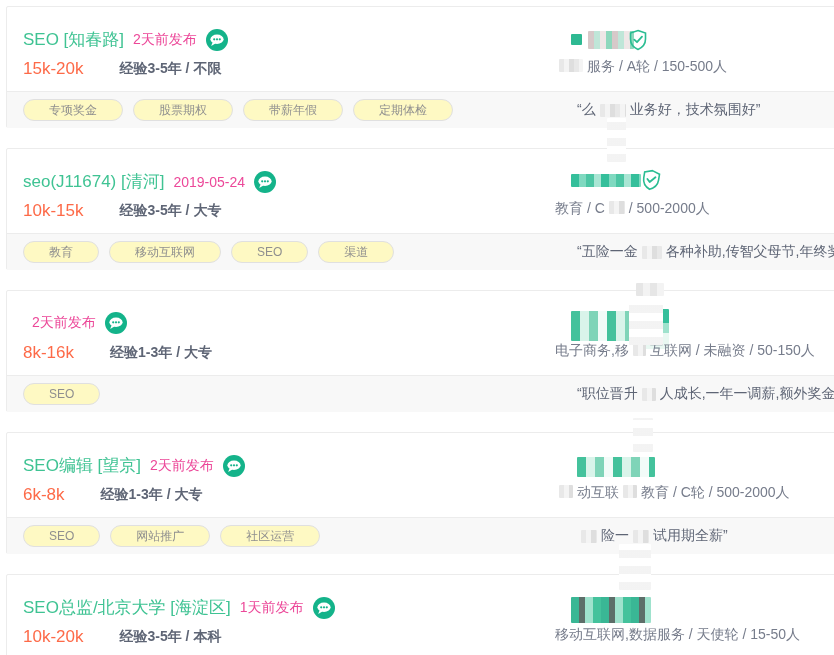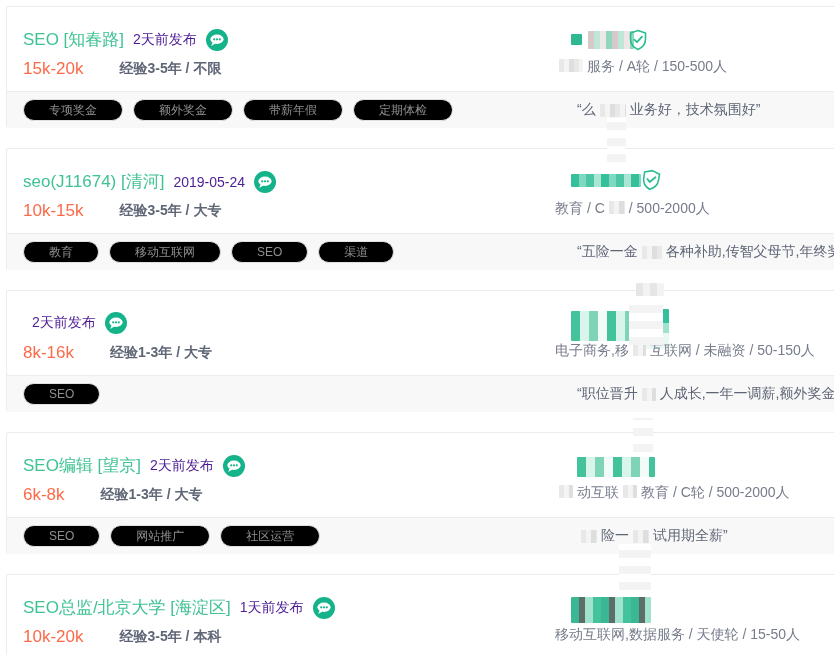--- a/index.html
+++ b/index.html
@@ -6,34 +6,34 @@
   html,body { width:834px; height:655px; overflow:hidden; background:#fff;
     font-family:"Liberation Sans","DejaVu Sans",sans-serif; }
   .page { position:relative; width:834px; height:655px; padding:6px 0 0 6px; }
 
   
   .card { position:relative; width:1150px; height:122px; margin-bottom:20px;
     border:1px solid #ececec; border-radius:2px; background:#fff; }
   .card-main { position:relative; height:84px; }
   .row-title { position:absolute; left:16px; top:21px; display:flex; align-items:center; }
   .job-title { font-size:17px; color:#3fc393; cursor:pointer; }
-  .post-date { font-size:14px; color:#4c1d95; margin-left:9px; }
+  .post-date { font-size:14px; color:#ec4899; margin-left:9px; }
   .chat-icon { width:22px; height:22px; margin-left:9px; cursor:pointer; flex:0 0 auto; }
   .row-salary { position:absolute; left:16px; top:52px; display:flex; align-items:center; }
   .salary { font-size:17px; color:#fd6a48; }
   .requirement { font-size:14px; color:#5e6575; margin-left:36px;font-weight:bold; }
 
   .company-info { position:absolute; left:548px; top:51px; font-size:14px;
     color:#767c8b; white-space:nowrap; }
 
   .card-strip { position:relative; height:37px; background:#f8f8f8;
     border-top:1px solid #ececec; }
   .tags { position:absolute; left:16px; top:0; height:100%; display:flex;
     align-items:center; gap:10px; }
-  .tag { font-size:12px; color:#8f8f8f; background:#000000; border:1px solid #e0e0e0;
+  .tag { font-size:12px; color:#8f8f8f; background:#fef9c3; border:1px solid #e0e0e0;
     border-radius:11px; padding:4px 25px; line-height:1; white-space:nowrap; }
   .quote { position:absolute; left:570px; top:0; height:100%; display:flex;
     align-items:center; font-size:14px; color:#5e6575; white-space:nowrap; }
 
   
   .mosaic { position:absolute; border-radius:1px; }
   .pat-mixed { background-color:#d9cfcf; background-image:
     repeating-linear-gradient(90deg,#d7c9c9 0 6px,#bfe6d8 6px 12px,#efe7e7 12px 18px,#8fd8bd 18px 24px),
     repeating-linear-gradient(0deg,rgba(255,255,255,0) 0 6px,rgba(255,255,255,.5) 6px 12px); }
   .pat-teal { background-color:#49c5a2; background-image:
@@ -108,21 +108,21 @@
       <span class="mosaic pat-mixed mz-c1-name"></span>
       <svg class="shield-icon sh-c1" viewBox="0 0 20 22">
         <path d="M10,1.5 L17.5,4 V10 C17.5,15.2 14,18.7 10,20.4 C6,18.7 2.5,15.2 2.5,10 V4 Z" fill="none" stroke="#2abd92" stroke-width="1.6"></path>
         <polyline points="6.3,10.6 9,13.2 14,7.6" fill="none" stroke="#2abd92" stroke-width="1.8" stroke-linecap="round" stroke-linejoin="round"></polyline>
       </svg>
       <div class="company-info"><span class="censor" style="width: 24px;"></span>服务 / A轮 / 150-500人</div>
     </div>
     <div class="card-strip">
       <div class="tags">
           <span class="tag">专项奖金</span>
-          <span class="tag">额外奖金</span>
+          <span class="tag">股票期权</span>
           <span class="tag">带薪年假</span>
           <span class="tag">定期体检</span>
         </div>
       <div class="quote">“么<span class="censor" style="width: 26px;"></span>业务好，技术氛围好”</div>
     </div>
   </div>
 
   <div class="card">
     <div class="card-main">
       <div class="row-title">

